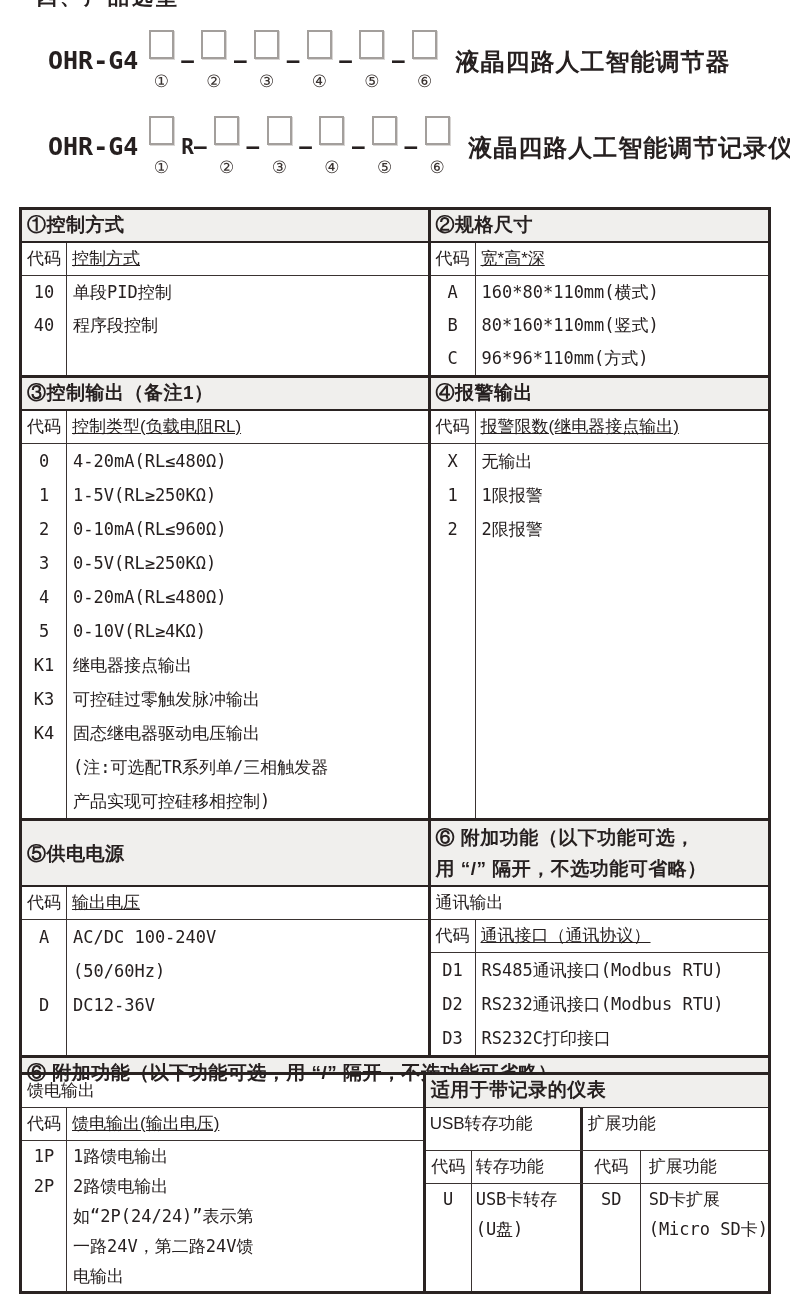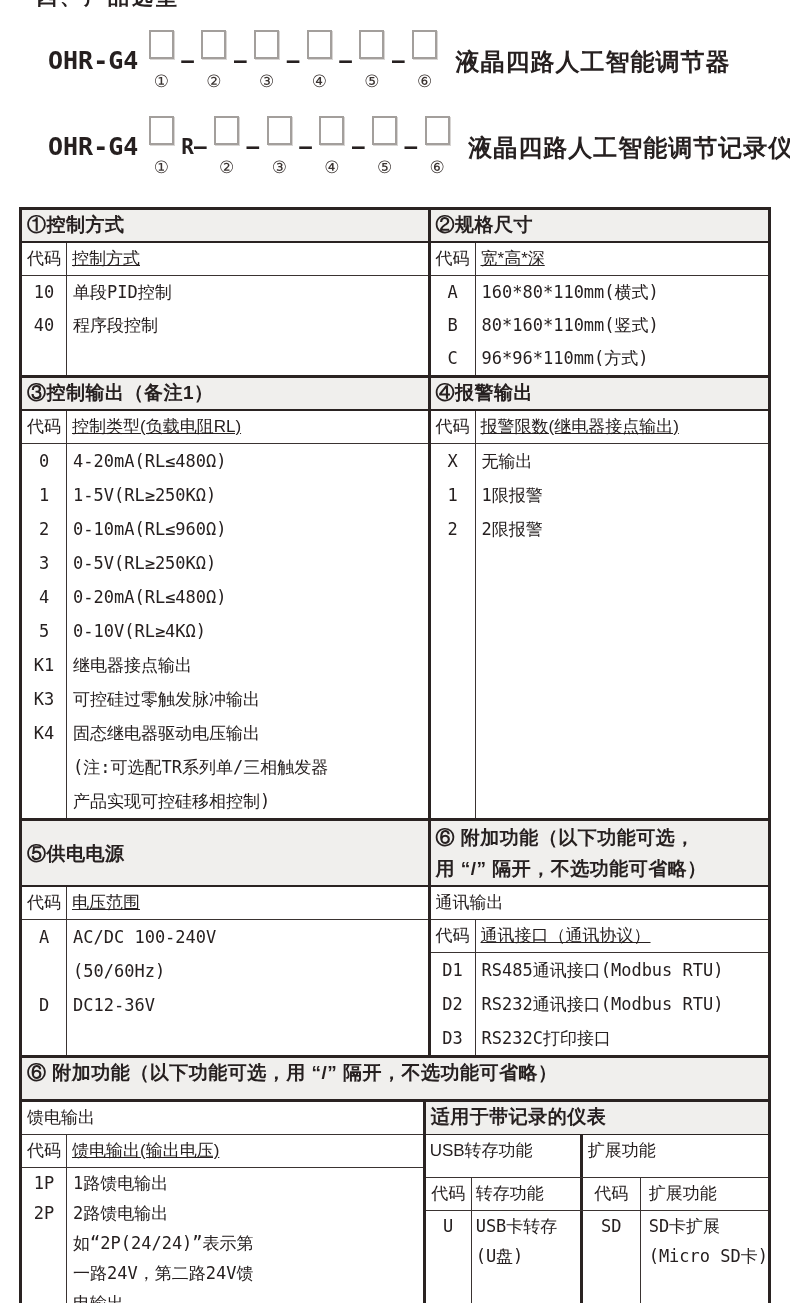--- a/index.html
+++ b/index.html
@@ -46,21 +46,21 @@
 
   .darea{flex:1;display:flex;font-size:17px;font-family:"DejaVu Sans Mono","Liberation Sans",sans-serif;}
   .codes{width:45px;border-right:1px solid var(--thin);text-align:center;display:flex;flex-direction:column;}
   .descs{flex:1;padding-left:6px;display:flex;flex-direction:column;}
   .dl{height:33px;line-height:33px;white-space:nowrap;}
   .b2 .dl{height:34px;line-height:34px;}
   .b3 .dl{height:34px;line-height:34px;}
   .b4 .dl{height:30px;line-height:30px;}
 
   
-  .full6{height:44px;background:var(--hbg);font-weight:bold;font-size:19px;line-height:30px;padding-left:5px;border-bottom:3px solid var(--bc);white-space:nowrap;letter-spacing:0.5px;}
+  .full6{height:17px;background:var(--hbg);font-weight:bold;font-size:19px;line-height:30px;padding-left:5px;border-bottom:3px solid var(--bc);white-space:nowrap;letter-spacing:0.5px;}
 
   
   .g2row{display:flex;height:43px;border-bottom:1px solid var(--thin);font-size:17px;}
   .g2a{width:157px;border-right:3px solid var(--bc);padding-left:4px;line-height:31px;white-space:nowrap;}
   .g2b{flex:1;padding-left:5px;line-height:31px;white-space:nowrap;font-weight:bold;}
   .h4row{display:flex;height:33px;border-bottom:1px solid var(--thin);font-size:17px;}
   .c1{width:46px;border-right:1px solid var(--thin);text-align:center;line-height:31px;}
   .c2{width:111px;border-right:3px solid var(--bc);padding-left:4px;line-height:31px;white-space:nowrap;}
   .c3{width:58px;border-right:1px solid var(--thin);text-align:center;line-height:31px;}
   .c4{flex:1;padding-left:8px;line-height:31px;white-space:nowrap;}
@@ -249,21 +249,21 @@
     </div>
   </div>
 
   <div class="band b3">
     <div class="half hl">
       <div class="sec2">
         <div>⑤供电电源</div>
       </div>
       <div class="hrow">
         <span class="ch">代码</span>
-        <span class="dh">电压范围</span>
+        <span class="dh">输出电压</span>
       </div>
       <div class="darea">
         <div class="codes">
           <div class="dl">A</div>
           <div class="dl"></div>
           <div class="dl">D</div>
         </div>
         <div class="descs">
           <div class="dl">AC/DC 100-240V</div>
           <div class="dl">(50/60Hz)</div>

